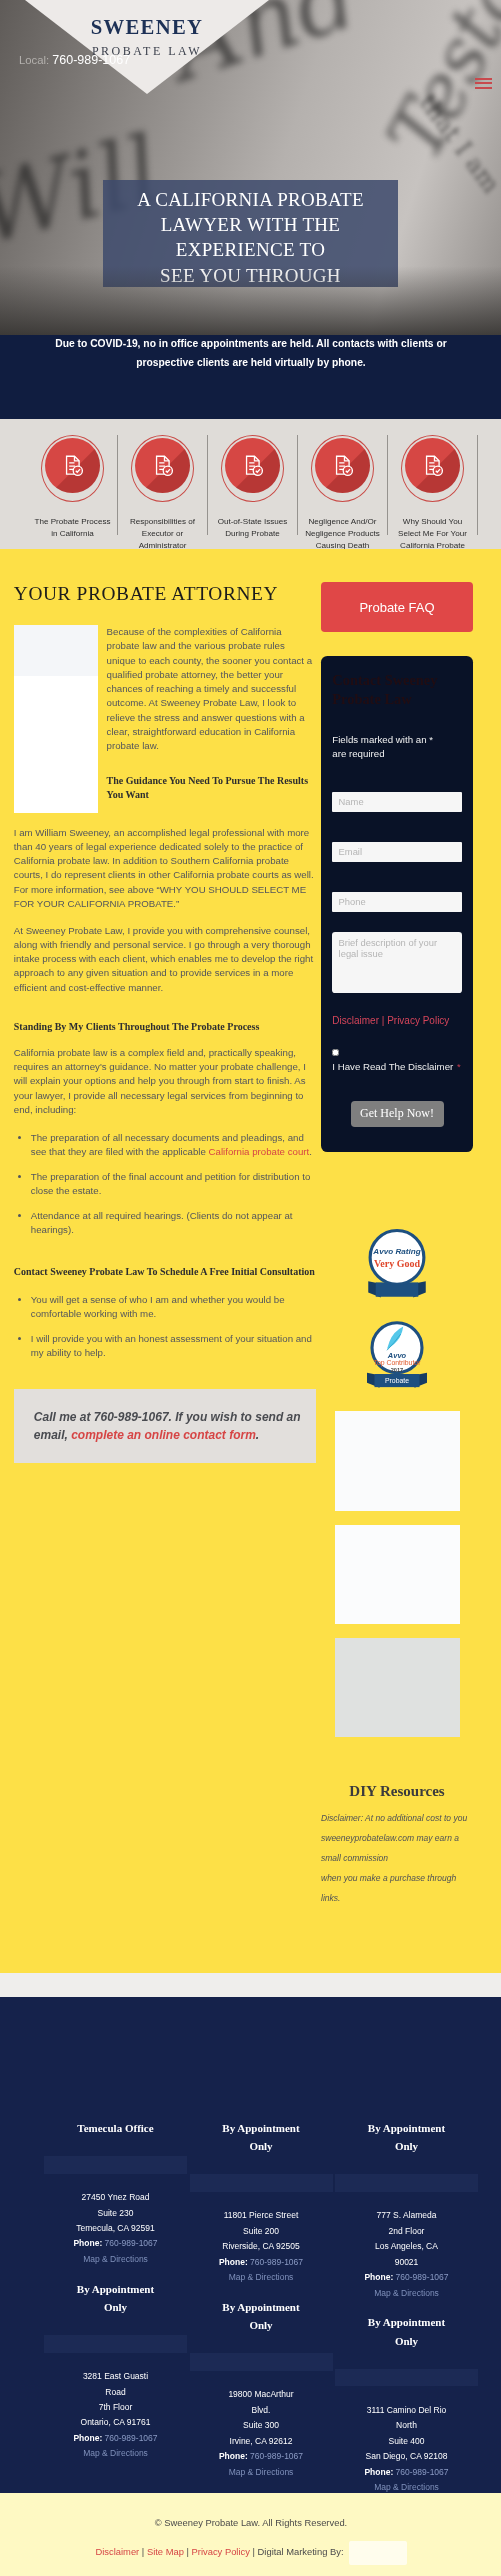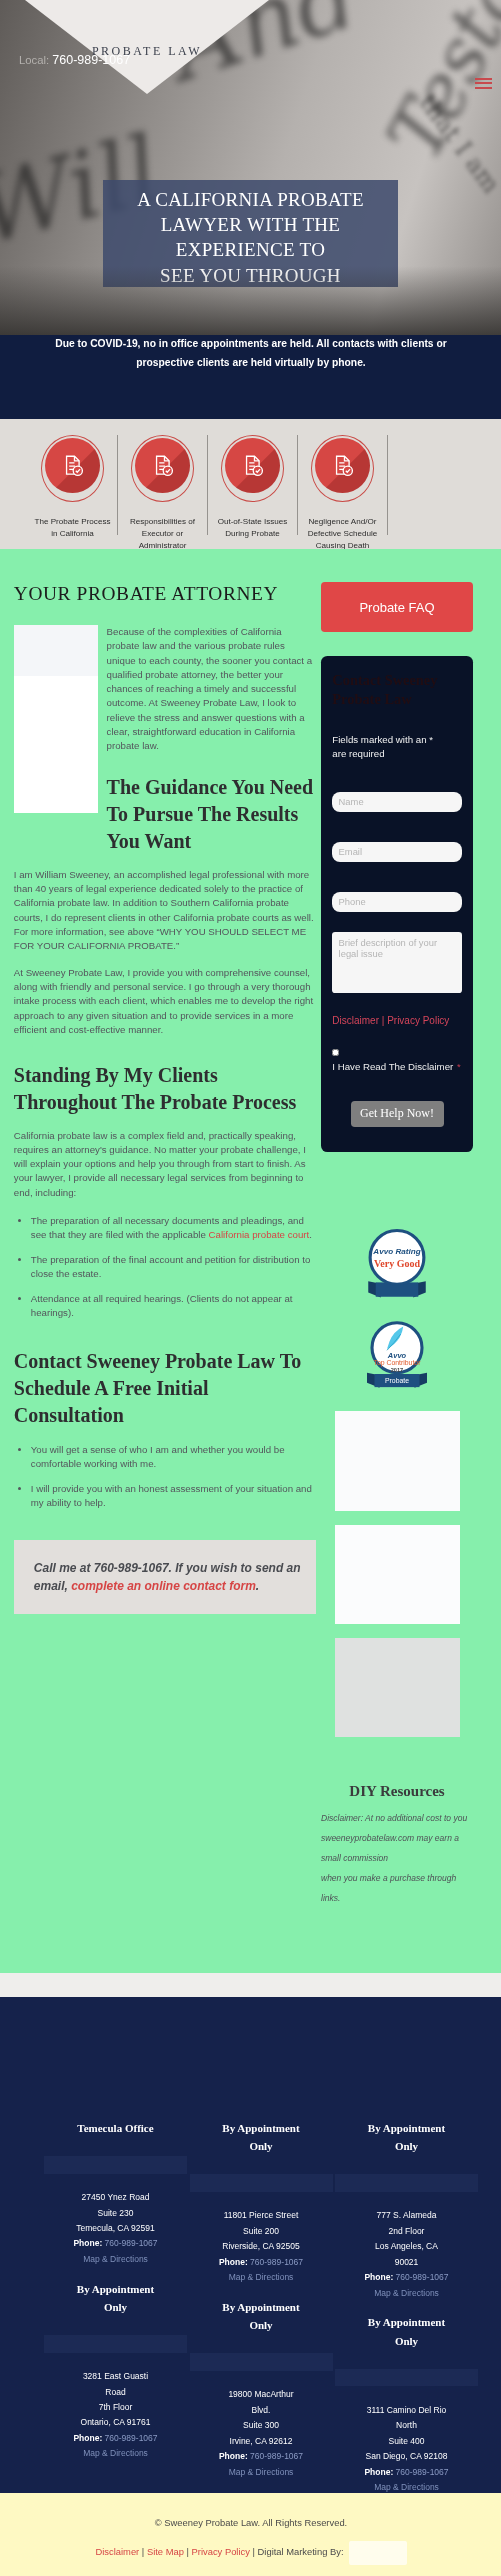--- a/index.html
+++ b/index.html
@@ -46,50 +46,50 @@
   .ico-wrap::before{content:"";position:absolute;left:0;top:0;width:61px;height:65px;
     border:0.6px solid #c94a46;border-radius:50%}
   .ico-c{position:absolute;left:3.8px;top:3.1px;width:55px;height:55px;border-radius:50%;
     background:#d64744;overflow:hidden}
   .ico-c::after{content:"";position:absolute;width:81px;height:81px;background:rgba(105,15,15,.28);
     transform:rotate(45deg);left:16.3px;top:21px}
   .ico-c svg{position:absolute;left:13px;top:12.5px;z-index:2}
   .svc-label{margin-top:15px;font-weight:normal;font-size:8.1px;color:#2d2d2d;line-height:1.45}
 
   
-  .main{position:absolute;top:549px;left:0;width:502px;height:1424px;background:#86efac;overflow:hidden}
+  .main{position:absolute;top:549px;left:0;width:502px;height:1424px;background:#fde047;overflow:hidden}
   .colL{position:absolute;left:13.8px;top:0;width:302px}
   .colR{position:absolute;left:321px;top:0;width:152px}
   .page-title{margin:34px 0 0;font-family:"Liberation Serif",serif;font-weight:400;
     font-size:19.4px;color:#1c1c1c;letter-spacing:0.6px}
   .intro-row{margin-top:20px;display:flex}
   .intro-img{flex:0 0 84px;height:188px;margin-right:8.8px;
     background:linear-gradient(#f4f6f9 0 51px,#fff 51px)}
   .body-txt{font-size:9.7px;color:#54565c;line-height:1.47;margin:0}
-  .sec-h{font-family:"Liberation Serif",serif;font-weight:bold;font-size:20px;color:#2e2e30;
+  .sec-h{font-family:"Liberation Serif",serif;font-weight:bold;font-size:10px;color:#2e2e30;
     line-height:1.35;margin:21px 0 0}
   .mt20{margin-top:12.5px}.mt40{margin-top:25px}.mt44{margin-top:27.6px}
   ul.blist{margin:13.8px 0 0;padding-left:17px;color:#54565c;font-size:9.7px;line-height:1.47}
   ul.blist li{margin-bottom:10.7px}
   .redlink{color:#d64545}
   .callout{margin-top:29px;background:#e2dfdc;padding:19px 15px 19px 20px;
     font-style:italic;font-weight:bold;font-size:12px;color:#494b50;line-height:1.5}
   .callout .redlink{font-style:italic}
 
   
   .faq-btn{margin-top:33px;width:100%;height:50px;background:#e04747;border:none;border-radius:3.8px;
     color:#fff;font-size:13px;font-family:"Liberation Sans",sans-serif;cursor:pointer;
     display:flex;align-items:center;justify-content:center}
   .form-panel{margin-top:24.4px;background:#091227;border-radius:6.3px;box-sizing:border-box;
     padding:15px 11.3px 25px}
   .fp-title{font-family:"Liberation Serif",serif;font-weight:bold;font-size:14.4px;line-height:1.3;
     color:#200d13;white-space:pre-line;margin:0}
   .fp-note{margin-top:24px;color:#f2f2f2;font-size:9.7px;line-height:1.5;white-space:pre-line}
   .fp-in{display:block;margin-top:30px;width:100%;height:20px;box-sizing:border-box;border:none;
-    border-radius:8px;background:#f6f6f6;padding:0 6.3px;font-size:9.4px;color:#333;
+    border-radius:1px;background:#f6f6f6;padding:0 6.3px;font-size:9.4px;color:#333;
     font-family:"Liberation Sans",sans-serif}
   .fp-in::placeholder,.fp-ta::placeholder{color:#b5b5b5}
   .fp-ta{display:block;margin-top:20px;width:100%;height:61px;box-sizing:border-box;border:none;
     border-radius:3.1px;background:#f6f6f6;padding:5px 6.3px;font-size:9.4px;color:#333;resize:none;
     font-family:"Liberation Sans",sans-serif}
   .fp-links{margin-top:21px;font-size:10px;line-height:1.45;color:#d6455a}
   .fp-links a{color:#d6455a}
   .fp-check{margin-top:21px;color:#eee;font-size:9.7px;line-height:1.5}
   .fp-check input{width:6.9px;height:6.9px;margin:0 0 3.8px;display:block}
   .req{color:#c33b4e;margin-left:3.8px}
@@ -133,20 +133,21 @@
 </head>
 <body>
 
 <div class="header">
   <span class="script-word w-and">And</span>
   <span class="script-word w-testam">Testam</span>
   <span class="script-word w-will">Will</span>
   <span class="script-word w-that">that I am</span>
 
   <div class="logo-tri"></div>
+  <div class="brand brand1">SWEENEY</div>
   <div class="brand brand2">PROBATE LAW</div>
 
   <div class="hdr-phone">
     <span>Local:</span>
     <b>760-989-1067</b>
   </div>
 
   <div class="burger">
     <span></span>
       <span></span>
@@ -211,21 +212,35 @@
         <div class="ico-c">
       <svg width="29" height="29" viewBox="0 0 44 44">
             <path d="M13 8 h12 l7 7 v20 h-19 z" fill="none" stroke="#fff" stroke-width="2"></path>
             <path d="M25 8 v7 h7" fill="none" stroke="#fff" stroke-width="2"></path>
             <path d="M17 18h8 M17 23h9 M17 28h6" stroke="#fff" stroke-width="2"></path>
             <circle cx="30" cy="30" r="7" fill="#d64744" stroke="#fff" stroke-width="2"></circle>
             <path d="M27 30 l2.2 2.2 L33.5 27.5" stroke="#fff" stroke-width="2" fill="none"></path>
           </svg>
     </div>
       </div>
-    <div class="svc-label">Negligence And/Or Defective Schedule Causing Death</div>
+    <div class="svc-label">Negligence And/Or Negligence Products Causing Death</div>
+  </div>
+  <div class="svc">
+    <div class="ico-wrap">
+        <div class="ico-c">
+      <svg width="29" height="29" viewBox="0 0 44 44">
+            <path d="M13 8 h12 l7 7 v20 h-19 z" fill="none" stroke="#fff" stroke-width="2"></path>
+            <path d="M25 8 v7 h7" fill="none" stroke="#fff" stroke-width="2"></path>
+            <path d="M17 18h8 M17 23h9 M17 28h6" stroke="#fff" stroke-width="2"></path>
+            <circle cx="30" cy="30" r="7" fill="#d64744" stroke="#fff" stroke-width="2"></circle>
+            <path d="M27 30 l2.2 2.2 L33.5 27.5" stroke="#fff" stroke-width="2" fill="none"></path>
+          </svg>
+    </div>
+      </div>
+    <div class="svc-label">Why Should You Select Me For Your California Probate</div>
   </div>
 </div>
 
 <div class="main">
   <div class="colL">
     <h1 class="page-title">YOUR PROBATE ATTORNEY</h1>
 
     <div class="intro-row">
       <div class="intro-img"></div>
       <div>

